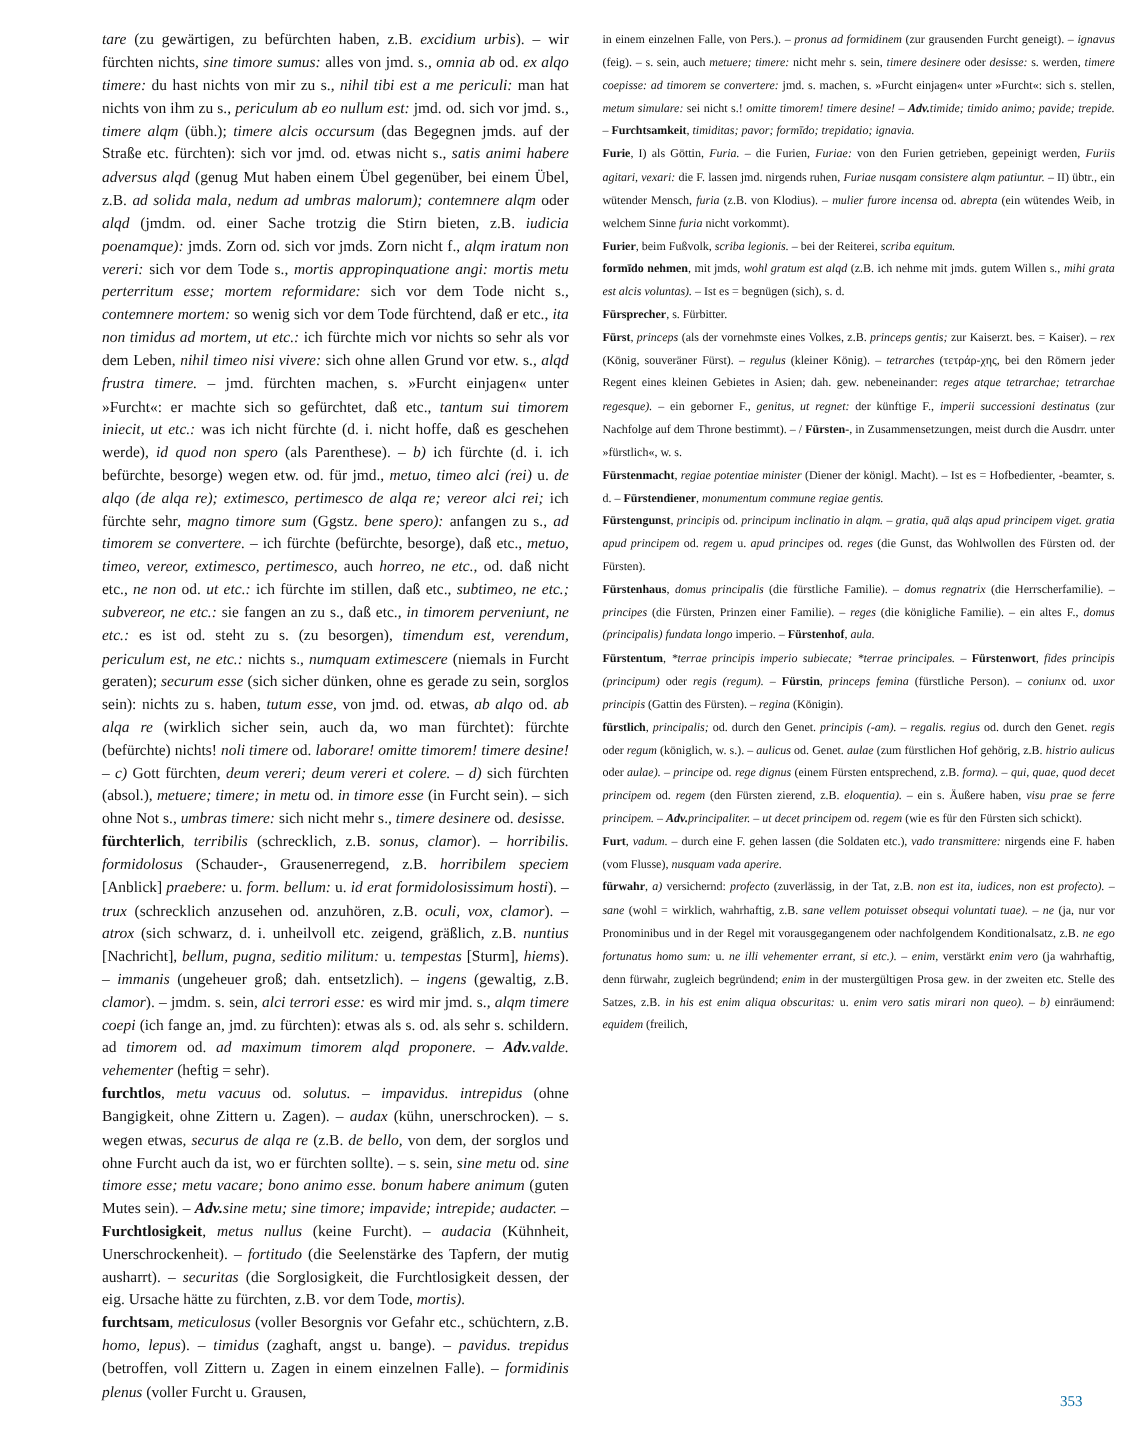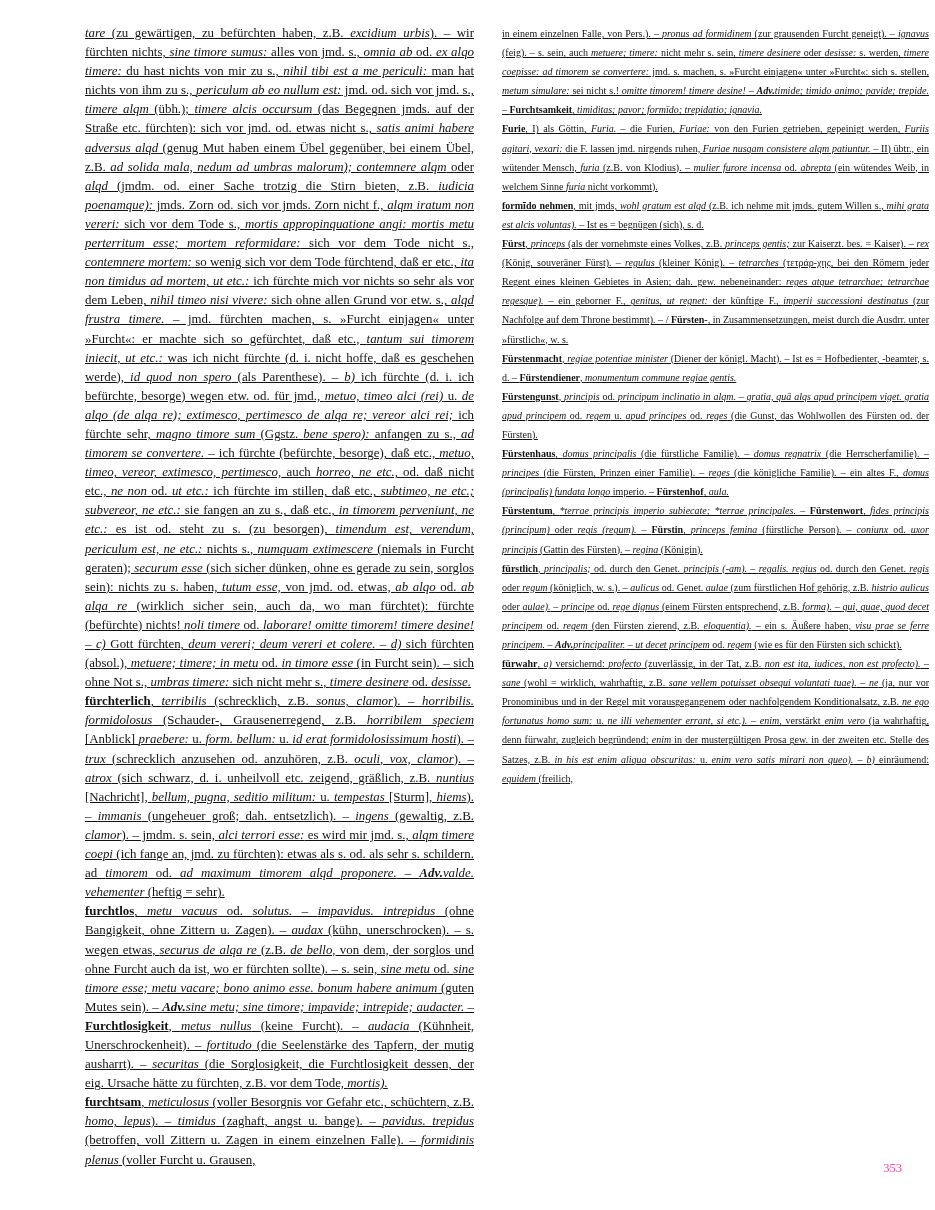--- a/index.html
+++ b/index.html
@@ -12,50 +12,53 @@
     color:#131313;
   }
   #columns{
     display:flex;
     padding:24px 6px 0 85px;
     gap:28px;
   }
   .col{ text-align:justify; }
   .col-left{ width:389px; font-size:12.9px; line-height:19.1px; }
   .col-right{ width:427px; font-size:10px; line-height:19.1px; }
-  p.entry{ margin:0; padding:0; text-indent:0;text-decoration:underline; }
+  p.entry{ margin:0; padding:0; text-indent:0; }
   .r{ font-style:normal; font-weight:normal; }
   .i{ font-style:italic; }
   .b{ font-weight:bold; }
   .bi{ font-weight:bold; font-style:italic; }
   #page-number{
     position:absolute;
     top:1161px; right:33px;
     font-size:12.5px;
-    color:#ec4899;
+    color:#0369a1;
   }
 </style>
 </head>
 <body>
 
 <div id="page">
   <div id="columns">
     <div class="col col-left">
         <p class="entry"><span class="i">tare</span><span class="r"> (zu gewärtigen, zu befürchten haben, z.B. </span><span class="i">excidium urbis</span><span class="r">). – wir fürchten nichts, </span><span class="i">sine timore sumus:</span><span class="r"> alles von jmd. s., </span><span class="i">omnia ab</span><span class="r"> od. </span><span class="i">ex alqo timere:</span><span class="r"> du hast nichts von mir zu s., </span><span class="i">nihil tibi est a me periculi:</span><span class="r"> man hat nichts von ihm zu s., </span><span class="i">periculum ab eo nullum est:</span><span class="r"> jmd. od. sich vor jmd. s., </span><span class="i">timere alqm</span><span class="r"> (übh.); </span><span class="i">timere alcis occursum</span><span class="r"> (das Begegnen jmds. auf der Straße etc. fürchten): sich vor jmd. od. etwas nicht s., </span><span class="i">satis animi habere adversus alqd</span><span class="r"> (genug Mut haben einem Übel gegenüber, bei einem Übel, z.B. </span><span class="i">ad solida mala, nedum ad umbras malorum); contemnere alqm</span><span class="r"> oder </span><span class="i">alqd</span><span class="r"> (jmdm. od. einer Sache trotzig die Stirn bieten, z.B. </span><span class="i">iudicia poenamque):</span><span class="r"> jmds. Zorn od. sich vor jmds. Zorn nicht f., </span><span class="i">alqm iratum non vereri:</span><span class="r"> sich vor dem Tode s., </span><span class="i">mortis appropinquatione angi: mortis metu perterritum esse; mortem reformidare:</span><span class="r"> sich vor dem Tode nicht s., </span><span class="i">contemnere mortem:</span><span class="r"> so wenig sich vor dem Tode fürchtend, daß er etc., </span><span class="i">ita non timidus ad mortem, ut etc.:</span><span class="r"> ich fürchte mich vor nichts so sehr als vor dem Leben, </span><span class="i">nihil timeo nisi vivere:</span><span class="r"> sich ohne allen Grund vor etw. s., </span><span class="i">alqd frustra timere.</span><span class="r"> – jmd. fürchten machen, s. »Furcht einjagen« unter »Furcht«: er machte sich so gefürchtet, daß etc., </span><span class="i">tantum sui timorem iniecit, ut etc.:</span><span class="r"> was ich nicht fürchte (d. i. nicht hoffe, daß es geschehen werde), </span><span class="i">id quod non spero</span><span class="r"> (als Parenthese). – </span><span class="i">b)</span><span class="r"> ich fürchte (d. i. ich befürchte, besorge) wegen etw. od. für jmd., </span><span class="i">metuo, timeo alci (rei)</span><span class="r"> u. </span><span class="i">de alqo (de alqa re); extimesco, pertimesco de alqa re; vereor alci rei;</span><span class="r"> ich fürchte sehr, </span><span class="i">magno timore sum</span><span class="r"> (Ggstz. </span><span class="i">bene spero):</span><span class="r"> anfangen zu s., </span><span class="i">ad timorem se convertere.</span><span class="r"> – ich fürchte (befürchte, besorge), daß etc., </span><span class="i">metuo, timeo, vereor, extimesco, pertimesco,</span><span class="r"> auch </span><span class="i">horreo, ne etc.,</span><span class="r"> od. daß nicht etc., </span><span class="i">ne non</span><span class="r"> od. </span><span class="i">ut etc.:</span><span class="r"> ich fürchte im stillen, daß etc., </span><span class="i">subtimeo, ne etc.; subvereor, ne etc.:</span><span class="r"> sie fangen an zu s., daß etc., </span><span class="i">in timorem perveniunt, ne etc.:</span><span class="r"> es ist od. steht zu s. (zu besorgen), </span><span class="i">timendum est, verendum, periculum est, ne etc.:</span><span class="r"> nichts s., </span><span class="i">numquam extimescere</span><span class="r"> (niemals in Furcht geraten); </span><span class="i">securum esse</span><span class="r"> (sich sicher dünken, ohne es gerade zu sein, sorglos sein): nichts zu s. haben, </span><span class="i">tutum esse,</span><span class="r"> von jmd. od. etwas, </span><span class="i">ab alqo</span><span class="r"> od. </span><span class="i">ab alqa re</span><span class="r"> (wirklich sicher sein, auch da, wo man fürchtet): fürchte (befürchte) nichts! </span><span class="i">noli timere</span><span class="r"> od. </span><span class="i">laborare! omitte timorem! timere desine!</span><span class="r"> – </span><span class="i">c)</span><span class="r"> Gott fürchten, </span><span class="i">deum vereri; deum vereri et colere.</span><span class="r"> – </span><span class="i">d)</span><span class="r"> sich fürchten (absol.), </span><span class="i">metuere; timere; in metu</span><span class="r"> od. </span><span class="i">in timore esse</span><span class="r"> (in Furcht sein). – sich ohne Not s., </span><span class="i">umbras timere:</span><span class="r"> sich nicht mehr s., </span><span class="i">timere desinere</span><span class="r"> od. </span><span class="i">desisse.</span></p>
         <p class="entry"><span class="b">fürchterlich</span><span class="r">, </span><span class="i">terribilis</span><span class="r"> (schrecklich, z.B. </span><span class="i">sonus, clamor</span><span class="r">). – </span><span class="i">horribilis. formidolosus</span><span class="r"> (Schauder-, Grausenerregend, z.B. </span><span class="i">horribilem speciem</span><span class="r"> [Anblick] </span><span class="i">praebere:</span><span class="r"> u. </span><span class="i">form. bellum:</span><span class="r"> u. </span><span class="i">id erat formidolosissimum hosti</span><span class="r">). – </span><span class="i">trux</span><span class="r"> (schrecklich anzusehen od. anzuhören, z.B. </span><span class="i">oculi, vox, clamor</span><span class="r">). – </span><span class="i">atrox</span><span class="r"> (sich schwarz, d. i. unheilvoll etc. zeigend, gräßlich, z.B. </span><span class="i">nuntius</span><span class="r"> [Nachricht], </span><span class="i">bellum, pugna, seditio militum:</span><span class="r"> u. </span><span class="i">tempestas</span><span class="r"> [Sturm], </span><span class="i">hiems</span><span class="r">). – </span><span class="i">immanis</span><span class="r"> (ungeheuer groß; dah. entsetzlich). – </span><span class="i">ingens</span><span class="r"> (gewaltig, z.B. </span><span class="i">clamor</span><span class="r">). – jmdm. s. sein, </span><span class="i">alci terrori esse:</span><span class="r"> es wird mir jmd. s., </span><span class="i">alqm timere coepi</span><span class="r"> (ich fange an, jmd. zu fürchten): etwas als s. od. als sehr s. schildern. ad </span><span class="i">timorem</span><span class="r"> od. </span><span class="i">ad maximum timorem alqd proponere.</span><span class="r"> – </span><span class="bi">Adv.</span><span class="i">valde. vehementer</span><span class="r"> (heftig = sehr).</span></p>
         <p class="entry"><span class="b">furchtlos</span><span class="r">, </span><span class="i">metu vacuus</span><span class="r"> od. </span><span class="i">solutus.</span><span class="r"> – </span><span class="i">impavidus. intrepidus</span><span class="r"> (ohne Bangigkeit, ohne Zittern u. Zagen). – </span><span class="i">audax</span><span class="r"> (kühn, unerschrocken). – s. wegen etwas, </span><span class="i">securus de alqa re</span><span class="r"> (z.B. </span><span class="i">de bello,</span><span class="r"> von dem, der sorglos und ohne Furcht auch da ist, wo er fürchten sollte). – s. sein, </span><span class="i">sine metu</span><span class="r"> od. </span><span class="i">sine timore esse; metu vacare; bono animo esse. bonum habere animum</span><span class="r"> (guten Mutes sein). – </span><span class="bi">Adv.</span><span class="i">sine metu; sine timore; impavide; intrepide; audacter.</span><span class="r"> – </span><span class="b">Furchtlosigkeit</span><span class="r">, </span><span class="i">metus nullus</span><span class="r"> (keine Furcht). – </span><span class="i">audacia</span><span class="r"> (Kühnheit, Unerschrockenheit). – </span><span class="i">fortitudo</span><span class="r"> (die Seelenstärke des Tapfern, der mutig ausharrt). – </span><span class="i">securitas</span><span class="r"> (die Sorglosigkeit, die Furchtlosigkeit dessen, der eig. Ursache hätte zu fürchten, z.B. vor dem Tode, </span><span class="i">mortis).</span></p>
         <p class="entry"><span class="b">furchtsam</span><span class="r">, </span><span class="i">meticulosus</span><span class="r"> (voller Besorgnis vor Gefahr etc., schüchtern, z.B. </span><span class="i">homo, lepus</span><span class="r">). – </span><span class="i">timidus</span><span class="r"> (zaghaft, angst u. bange). – </span><span class="i">pavidus. trepidus</span><span class="r"> (betroffen, voll Zittern u. Zagen in einem einzelnen Falle). – </span><span class="i">formidinis plenus</span><span class="r"> (voller Furcht u. Grausen,</span></p>
       </div>
     <div class="col col-right">
         <p class="entry"><span class="r">in einem einzelnen Falle, von Pers.). – </span><span class="i">pronus ad formidinem</span><span class="r"> (zur grausenden Furcht geneigt). – </span><span class="i">ignavus</span><span class="r"> (feig). – s. sein, auch </span><span class="i">metuere; timere:</span><span class="r"> nicht mehr s. sein, </span><span class="i">timere desinere</span><span class="r"> oder </span><span class="i">desisse:</span><span class="r"> s. werden, </span><span class="i">timere coepisse: ad timorem se convertere:</span><span class="r"> jmd. s. machen, s. »Furcht einjagen« unter »Furcht«: sich s. stellen, </span><span class="i">metum simulare:</span><span class="r"> sei nicht s.! </span><span class="i">omitte timorem! timere desine!</span><span class="r"> – </span><span class="bi">Adv.</span><span class="i">timide; timido animo; pavide; trepide.</span><span class="r"> – </span><span class="b">Furchtsamkeit</span><span class="r">, </span><span class="i">timiditas; pavor; formīdo; trepidatio; ignavia.</span></p>
         <p class="entry"><span class="b">Furie</span><span class="r">, I) als Göttin, </span><span class="i">Furia.</span><span class="r"> – die Furien, </span><span class="i">Furiae:</span><span class="r"> von den Furien getrieben, gepeinigt werden, </span><span class="i">Furiis agitari, vexari:</span><span class="r"> die F. lassen jmd. nirgends ruhen, </span><span class="i">Furiae nusqam consistere alqm patiuntur.</span><span class="r"> – II) übtr., ein wütender Mensch, </span><span class="i">furia</span><span class="r"> (z.B. von Klodius). – </span><span class="i">mulier furore incensa</span><span class="r"> od. </span><span class="i">abrepta</span><span class="r"> (ein wütendes Weib, in welchem Sinne </span><span class="i">furia</span><span class="r"> nicht vorkommt).</span></p>
+        <p class="entry"><span class="b">Furier</span><span class="r">, beim Fußvolk, </span><span class="i">scriba legionis.</span><span class="r"> – bei der Reiterei, </span><span class="i">scriba equitum.</span></p>
         <p class="entry"><span class="b">formīdo nehmen</span><span class="r">, mit jmds, </span><span class="i">wohl gratum est alqd</span><span class="r"> (z.B. ich nehme mit jmds. gutem Willen s., </span><span class="i">mihi grata est alcis voluntas).</span><span class="r"> – Ist es = begnügen (sich), s. d.</span></p>
+        <p class="entry"><span class="b">Fürsprecher</span><span class="r">, s. Fürbitter.</span></p>
         <p class="entry"><span class="b">Fürst</span><span class="r">, </span><span class="i">princeps</span><span class="r"> (als der vornehmste eines Volkes, z.B. </span><span class="i">princeps gentis;</span><span class="r"> zur Kaiserzt. bes. = Kaiser). – </span><span class="i">rex</span><span class="r"> (König, souveräner Fürst). – </span><span class="i">regulus</span><span class="r"> (kleiner König). – </span><span class="i">tetrarches</span><span class="r"> (τετράρ-χης, bei den Römern jeder Regent eines kleinen Gebietes in Asien; dah. gew. nebeneinander: </span><span class="i">reges atque tetrarchae; tetrarchae regesque).</span><span class="r"> – ein geborner F., </span><span class="i">genitus, ut regnet:</span><span class="r"> der künftige F., </span><span class="i">imperii successioni destinatus</span><span class="r"> (zur Nachfolge auf dem Throne bestimmt). – / </span><span class="b">Fürsten-</span><span class="r">, in Zusammensetzungen, meist durch die Ausdrr. unter »fürstlich«, w. s.</span></p>
         <p class="entry"><span class="b">Fürstenmacht</span><span class="r">, </span><span class="i">regiae potentiae minister</span><span class="r"> (Diener der königl. Macht). – Ist es = Hofbedienter, -beamter, s. d. – </span><span class="b">Fürstendiener</span><span class="r">, </span><span class="i">monumentum commune regiae gentis.</span></p>
         <p class="entry"><span class="b">Fürstengunst</span><span class="r">, </span><span class="i">principis</span><span class="r"> od. </span><span class="i">principum inclinatio in alqm.</span><span class="r"> – </span><span class="i">gratia, quā alqs apud principem viget. gratia apud principem</span><span class="r"> od. </span><span class="i">regem</span><span class="r"> u. </span><span class="i">apud principes</span><span class="r"> od. </span><span class="i">reges</span><span class="r"> (die Gunst, das Wohlwollen des Fürsten od. der Fürsten).</span></p>
         <p class="entry"><span class="b">Fürstenhaus</span><span class="r">, </span><span class="i">domus principalis</span><span class="r"> (die fürstliche Familie). – </span><span class="i">domus regnatrix</span><span class="r"> (die Herrscherfamilie). – </span><span class="i">principes</span><span class="r"> (die Fürsten, Prinzen einer Familie). – </span><span class="i">reges</span><span class="r"> (die königliche Familie). – ein altes F., </span><span class="i">domus (principalis) fundata longo</span><span class="r"> imperio. – </span><span class="b">Fürstenhof</span><span class="r">, </span><span class="i">aula.</span></p>
         <p class="entry"><span class="b">Fürstentum</span><span class="r">, </span><span class="i">*terrae principis imperio subiecate; *terrae principales.</span><span class="r"> – </span><span class="b">Fürstenwort</span><span class="r">, </span><span class="i">fides principis (principum)</span><span class="r"> oder </span><span class="i">regis (regum).</span><span class="r"> – </span><span class="b">Fürstin</span><span class="r">, </span><span class="i">princeps femina</span><span class="r"> (fürstliche Person). – </span><span class="i">coniunx</span><span class="r"> od. </span><span class="i">uxor principis</span><span class="r"> (Gattin des Fürsten). – </span><span class="i">regina</span><span class="r"> (Königin).</span></p>
         <p class="entry"><span class="b">fürstlich</span><span class="r">, </span><span class="i">principalis;</span><span class="r"> od. durch den Genet. </span><span class="i">principis (-am).</span><span class="r"> – </span><span class="i">regalis. regius</span><span class="r"> od. durch den Genet. </span><span class="i">regis</span><span class="r"> oder </span><span class="i">regum</span><span class="r"> (königlich, w. s.). – </span><span class="i">aulicus</span><span class="r"> od. Genet. </span><span class="i">aulae</span><span class="r"> (zum fürstlichen Hof gehörig, z.B. </span><span class="i">histrio aulicus</span><span class="r"> oder </span><span class="i">aulae).</span><span class="r"> – </span><span class="i">principe</span><span class="r"> od. </span><span class="i">rege dignus</span><span class="r"> (einem Fürsten entsprechend, z.B. </span><span class="i">forma).</span><span class="r"> – </span><span class="i">qui, quae, quod decet principem</span><span class="r"> od. </span><span class="i">regem</span><span class="r"> (den Fürsten zierend, z.B. </span><span class="i">eloquentia).</span><span class="r"> – ein s. Äußere haben, </span><span class="i">visu prae se ferre principem.</span><span class="r"> – </span><span class="bi">Adv.</span><span class="i">principaliter.</span><span class="r"> – </span><span class="i">ut decet principem</span><span class="r"> od. </span><span class="i">regem</span><span class="r"> (wie es für den Fürsten sich schickt).</span></p>
+        <p class="entry"><span class="b">Furt</span><span class="r">, </span><span class="i">vadum.</span><span class="r"> – durch eine F. gehen lassen (die Soldaten etc.), </span><span class="i">vado transmittere:</span><span class="r"> nirgends eine F. haben (vom Flusse), </span><span class="i">nusquam vada aperire.</span></p>
         <p class="entry"><span class="b">fürwahr</span><span class="r">, </span><span class="i">a)</span><span class="r"> versichernd: </span><span class="i">profecto</span><span class="r"> (zuverlässig, in der Tat, z.B. </span><span class="i">non est ita, iudices, non est profecto).</span><span class="r"> – </span><span class="i">sane</span><span class="r"> (wohl = wirklich, wahrhaftig, z.B. </span><span class="i">sane vellem potuisset obsequi voluntati tuae).</span><span class="r"> – </span><span class="i">ne</span><span class="r"> (ja, nur vor Pronominibus und in der Regel mit vorausgegangenem oder nachfolgendem Konditionalsatz, z.B. </span><span class="i">ne ego fortunatus homo sum:</span><span class="r"> u. </span><span class="i">ne illi vehementer errant, si etc.).</span><span class="r"> – </span><span class="i">enim,</span><span class="r"> verstärkt </span><span class="i">enim vero</span><span class="r"> (ja wahrhaftig, denn fürwahr, zugleich begründend; </span><span class="i">enim</span><span class="r"> in der mustergültigen Prosa gew. in der zweiten etc. Stelle des Satzes, z.B. </span><span class="i">in his est enim aliqua obscuritas:</span><span class="r"> u. </span><span class="i">enim vero satis mirari non queo).</span><span class="r"> – </span><span class="i">b)</span><span class="r"> einräumend: </span><span class="i">equidem</span><span class="r"> (freilich,</span></p>
       </div>
   </div>
   <div id="page-number">353</div>
 </div>
 
 </body></html>

